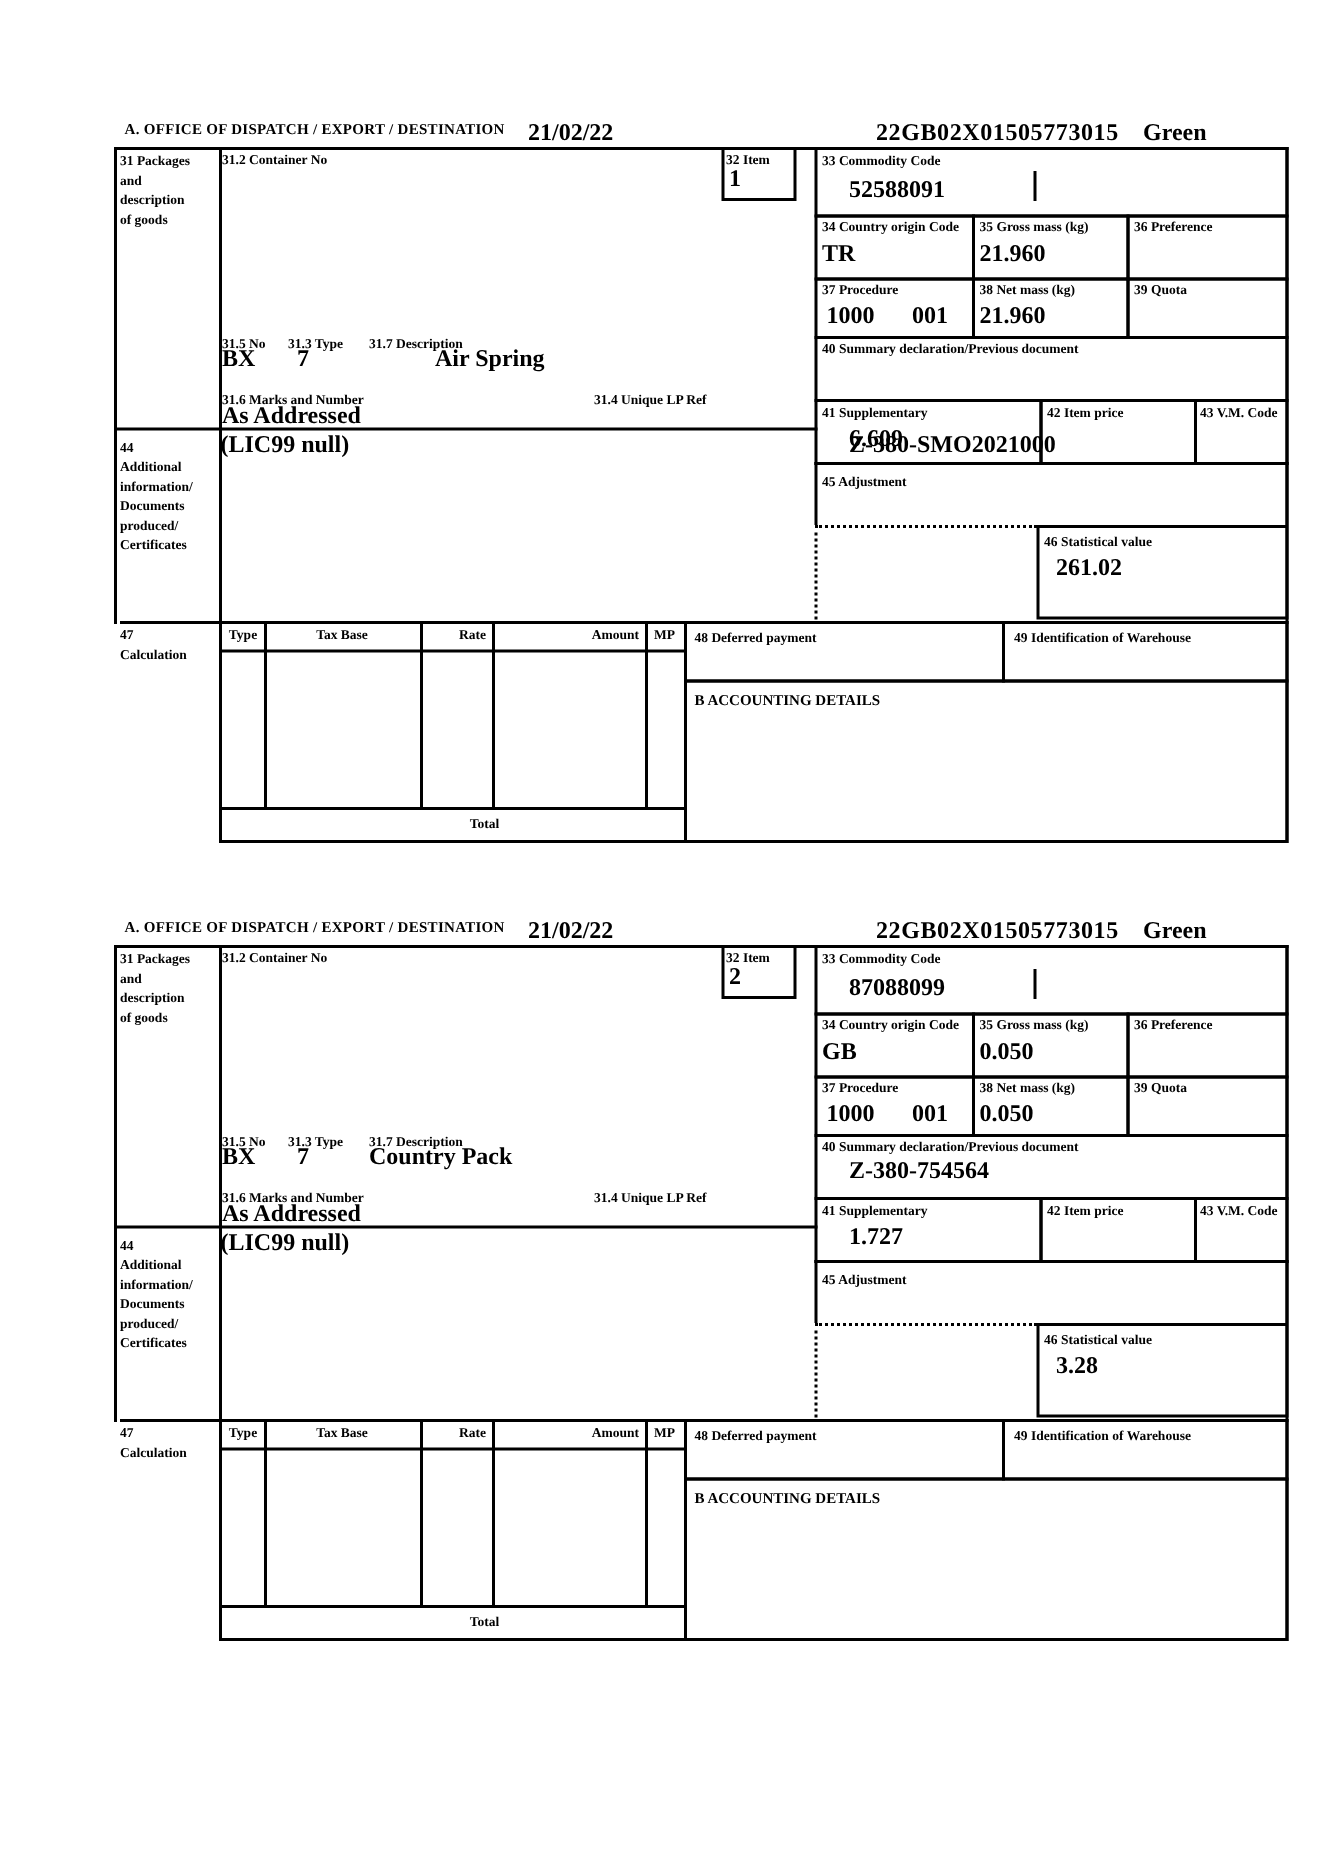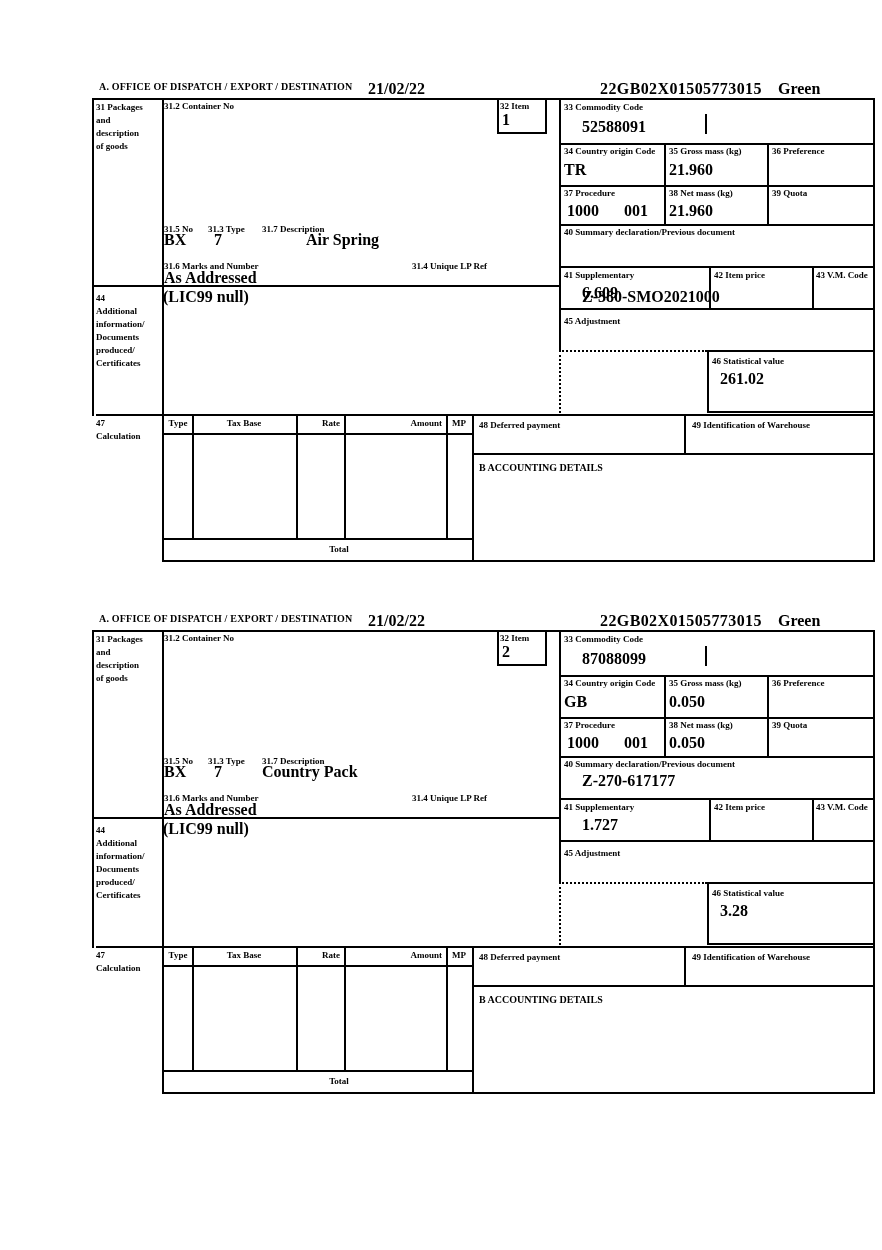--- a/index.html
+++ b/index.html
@@ -1,18 +1,18 @@
 <!DOCTYPE html>
 <html><head>
 <meta charset="utf-8">
 <style>
   html,body{margin:0;padding:0;background:#fff;}
   .page{position:relative;width:882px;height:1250px;background:#ffffff;overflow:hidden;
         font-family:"Liberation Serif","DejaVu Serif",serif;color:#000;}
-  .block{position:absolute;left:92px;width:786px;height:486px;font-family:Liberation Serif, serif;}
+  .block{position:absolute;left:76px;width:786px;height:486px;font-family:Liberation Serif, serif;}
   .office{position:absolute;font-weight:bold;font-size:10px;letter-spacing:.2px;white-space:nowrap;}
   .lab{position:absolute;font-weight:bold;font-size:9px;line-height:11px;white-space:nowrap;}
   .lablines{position:absolute;font-weight:bold;font-size:9px;line-height:13px;}
   .lablines span{display:block;}
   .val{position:absolute;font-weight:bold;font-size:16px;line-height:17px;white-space:nowrap;}
   .cell{position:absolute;border:2px solid #000;box-sizing:border-box;}
   .nob{border-bottom:none;}
   .hl{position:absolute;height:2px;background:#000;}
   .vl{position:absolute;width:2px;background:#000;}
   .dotv{position:absolute;width:0;border-left:2px dotted #000;}
@@ -218,21 +218,21 @@
     <div class="lab" style="left:577px;top:66px;">35 Gross mass (kg)</div>
     <div class="val" style="left:577px;top:81px;">0.050</div>
     <div class="lab" style="left:680px;top:66px;">36 Preference</div>
     <div class="lab" style="left:472px;top:108px;">37 Procedure</div>
     <div class="val" style="left:475px;top:122px;">1000</div>
     <div class="val" style="left:532px;top:122px;">001</div>
     <div class="lab" style="left:577px;top:108px;">38 Net mass (kg)</div>
     <div class="val" style="left:577px;top:122px;">0.050</div>
     <div class="lab" style="left:680px;top:108px;">39 Quota</div>
     <div class="lab" style="left:472px;top:147px;">40 Summary declaration/Previous document</div>
-    <div class="val" style="left:490px;top:160px;">Z-270-617177</div>
+    <div class="val" style="left:490px;top:160px;">Z-380-754564</div>
     <div class="lab" style="left:472px;top:190px;">41 Supplementary</div>
     <div class="val" style="left:490px;top:204px;">1.727</div>
     <div class="lab" style="left:622px;top:190px;">42 Item price</div>
     <div class="lab" style="left:724px;top:190px;">43 V.M. Code</div>
     <div class="lab" style="left:472px;top:236px;">45 Adjustment</div>
     <div class="lab" style="left:620px;top:276px;">46 Statistical value</div>
     <div class="val" style="left:628px;top:290px;">3.28</div>
 
     <div class="lab ctr" style="left:70px;top:338px;width:32px;">Type</div>
     <div class="lab ctr" style="left:100px;top:338px;width:104px;">Tax Base</div>

